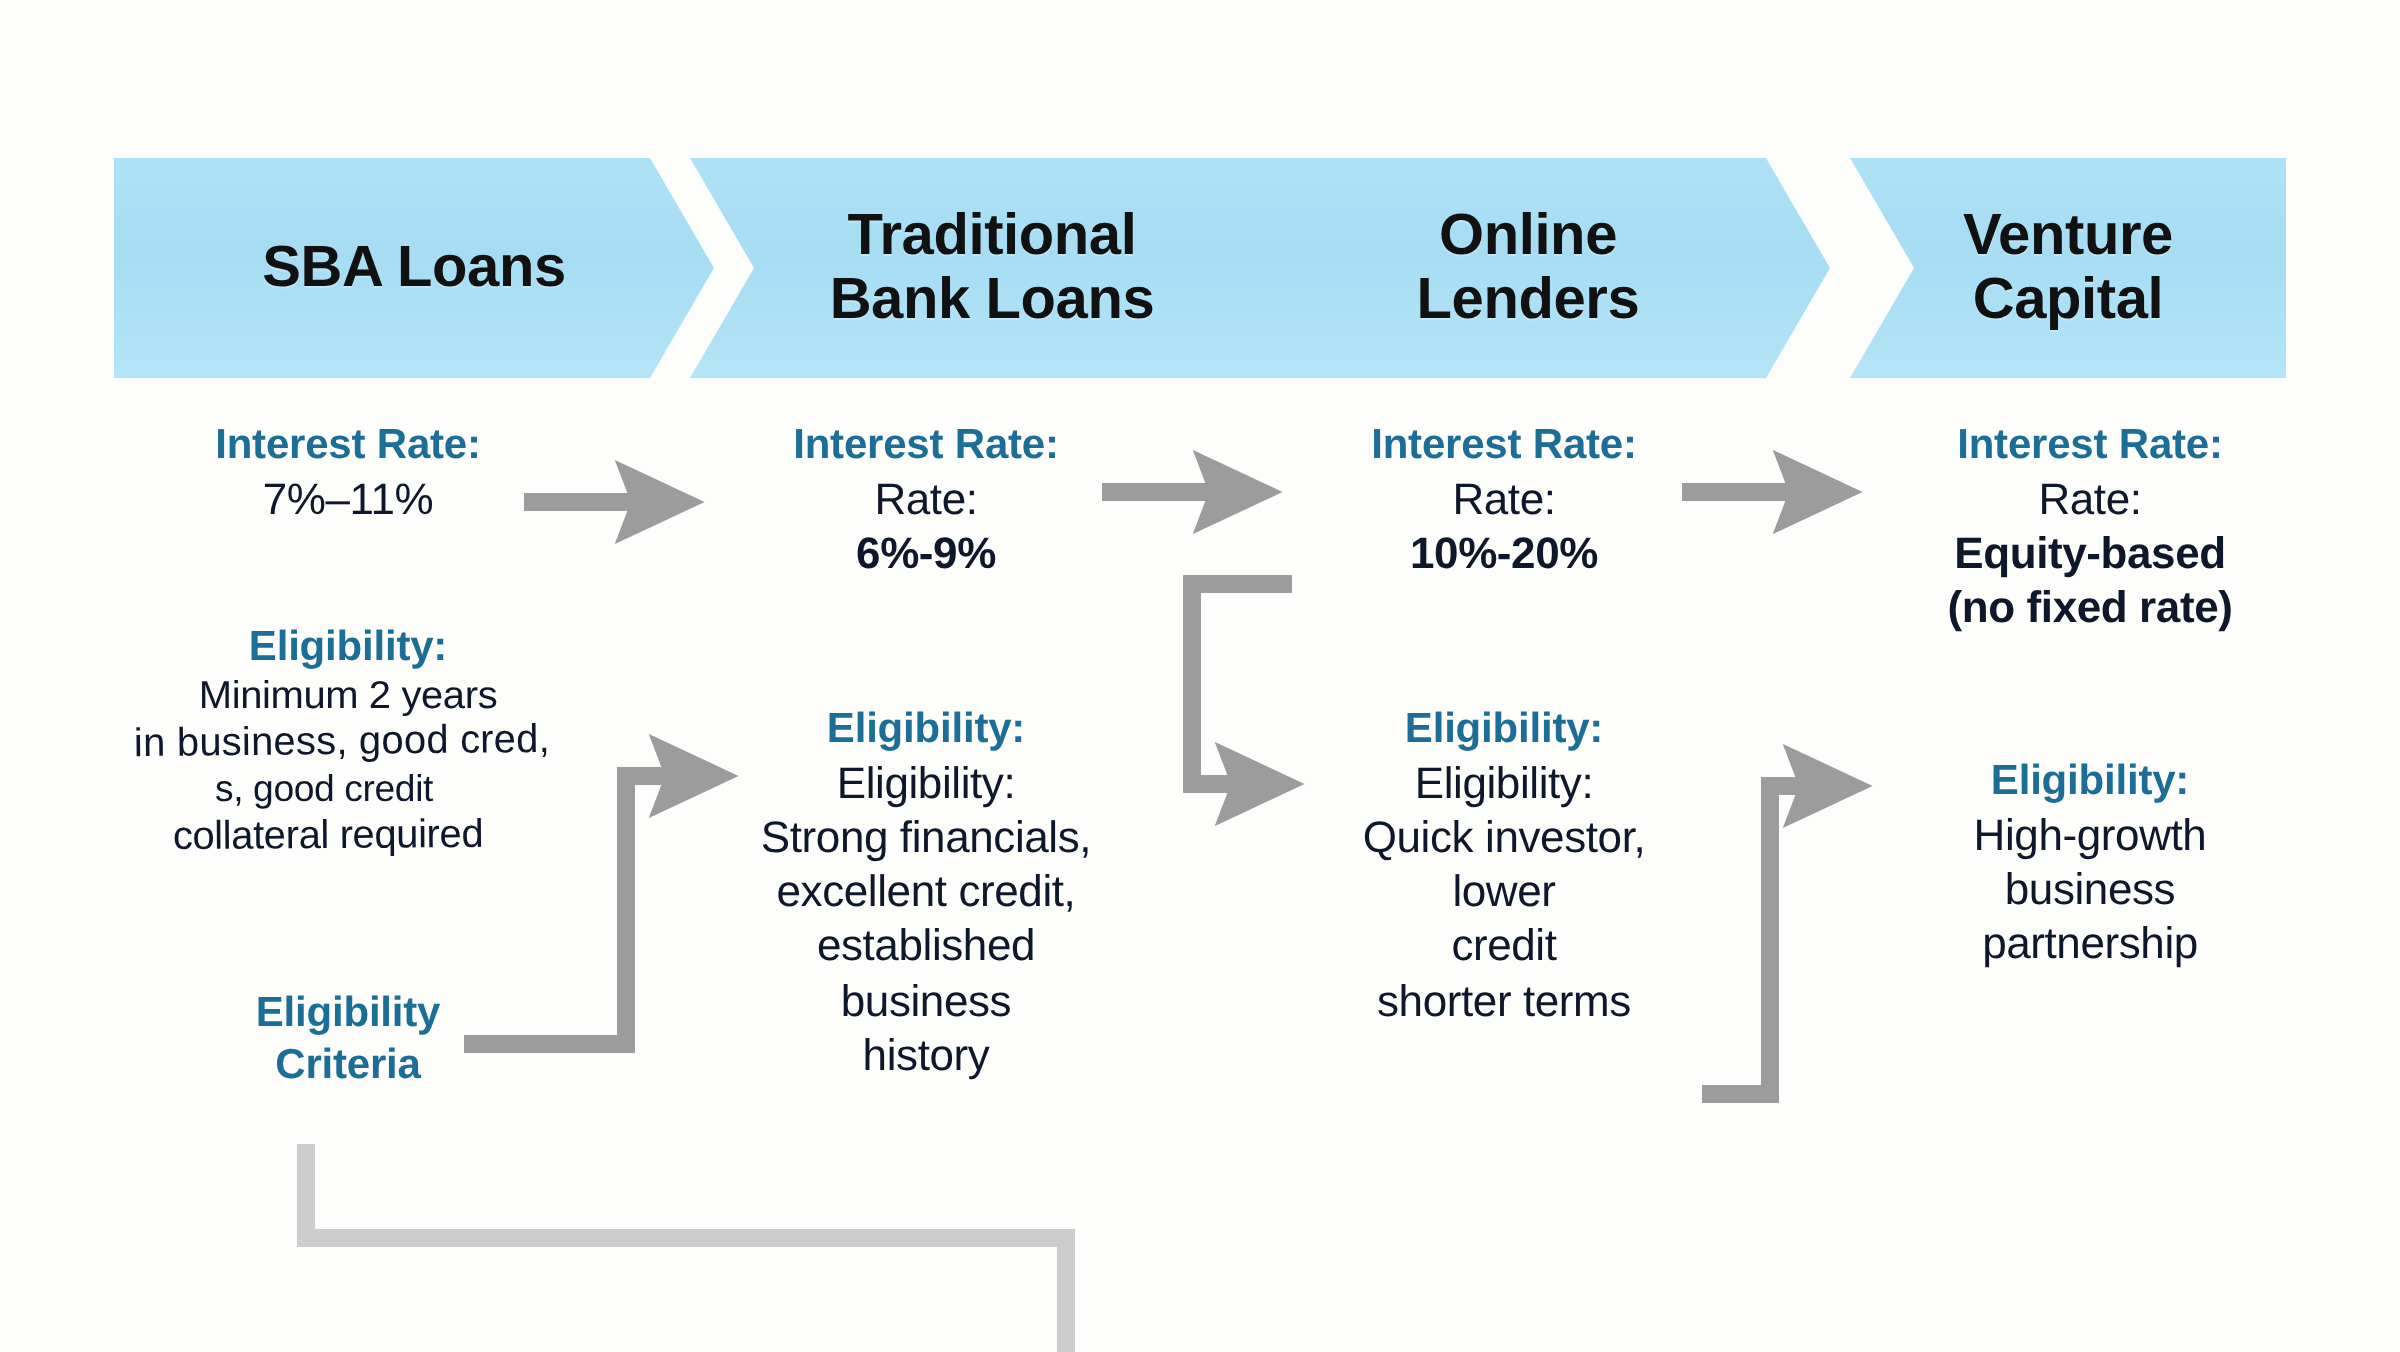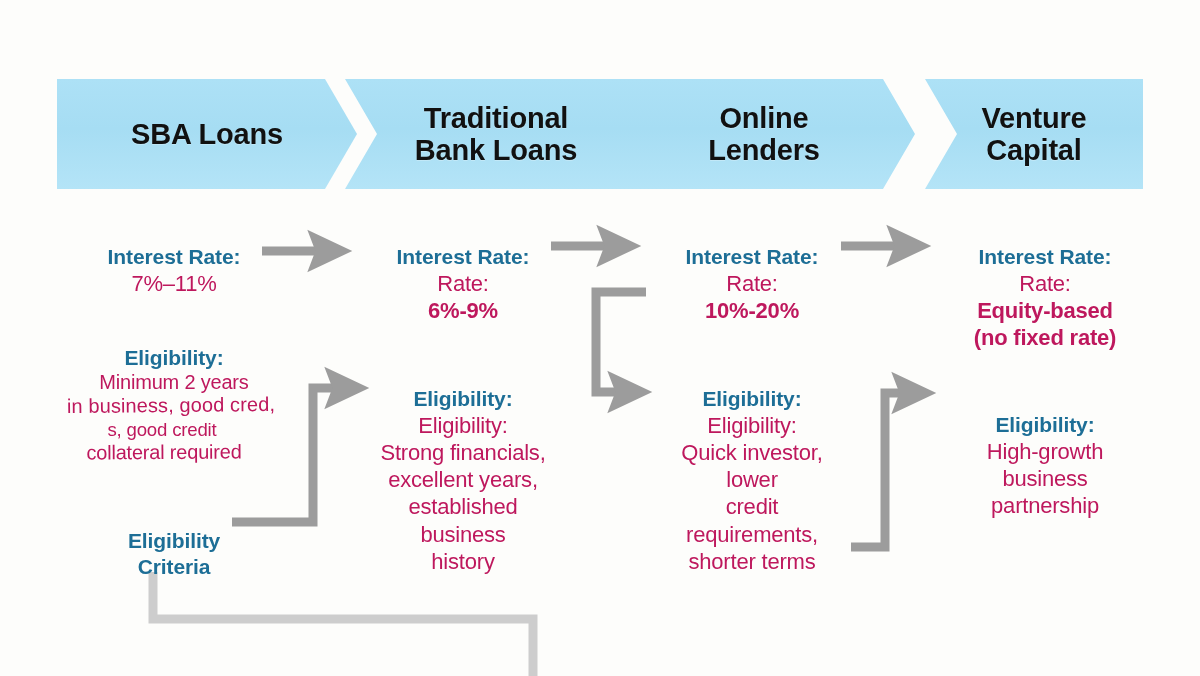--- a/index.html
+++ b/index.html
@@ -80,21 +80,21 @@
   .col-3 { left: 915px; width: 260px; }
 
   .field-label {
     color: #1d6e96;
     font-weight: bold;
     font-size: 21px;
     line-height: 1.22;
     letter-spacing: -0.1px;
   }
   .field-value {
-    color: #be185d;
+    color: #0f172a;
     font-size: 22px;
     line-height: 1.24;
     letter-spacing: -0.2px;
   }
   .field-value.strong { font-weight: bold; }
   .field-value.garbled {
     font-size: 20px;
     line-height: 1.18;
   }
   .field-value.garbled .g1 {
@@ -108,21 +108,21 @@
   }
   .field-value.garbled .g3 {
     display: block;
     transform: translateX(-12px) scale(0.93);
   }
   .field-value.garbled .g4 {
     display: block;
     transform: translateX(-10px) rotate(-0.4deg);
   }
 
-  .block { position: absolute; width: 100%; margin-top: 34px; }
+  .block { position: absolute; width: 100%; }
 
   
   .r1-0 { top: 210px; }
   .r1-1 { top: 210px; }
   .r1-2 { top: 210px; }
   .r1-3 { top: 210px; }
 
   
   .r2-0 { top: 311px; }
   .r2-1 { top: 352px; }
@@ -236,40 +236,39 @@
   <div class="col col-1">
     <div class="block r1-1">
       <div class="field-label">Interest Rate:</div>
       <div class="field-value">Rate:</div>
       <div class="field-value strong">6%-9%</div>
     </div>
     <div class="block r2-1">
       <div class="field-label">Eligibility:</div>
       <div class="field-value">Eligibility:</div>
       <div class="field-value">Strong financials,</div>
-      <div class="field-value">excellent years,</div>
+      <div class="field-value">excellent credit,</div>
       <div class="field-value">established</div>
       <div class="field-value">business</div>
       <div class="field-value">history</div>
     </div>
   </div>
 
   <div class="col col-2">
     <div class="block r1-2">
       <div class="field-label">Interest Rate:</div>
       <div class="field-value">Rate:</div>
       <div class="field-value strong">10%-20%</div>
     </div>
     <div class="block r2-2">
       <div class="field-label">Eligibility:</div>
       <div class="field-value">Eligibility:</div>
       <div class="field-value">Quick investor,</div>
       <div class="field-value">lower</div>
       <div class="field-value">credit</div>
-      <div class="field-value">requirements,</div>
       <div class="field-value">shorter terms</div>
     </div>
   </div>
 
   <div class="col col-3">
     <div class="block r1-3">
       <div class="field-label">Interest Rate:</div>
       <div class="field-value">Rate:</div>
       <div class="field-value strong">Equity-based</div>
       <div class="field-value strong">(no fixed rate)</div>

